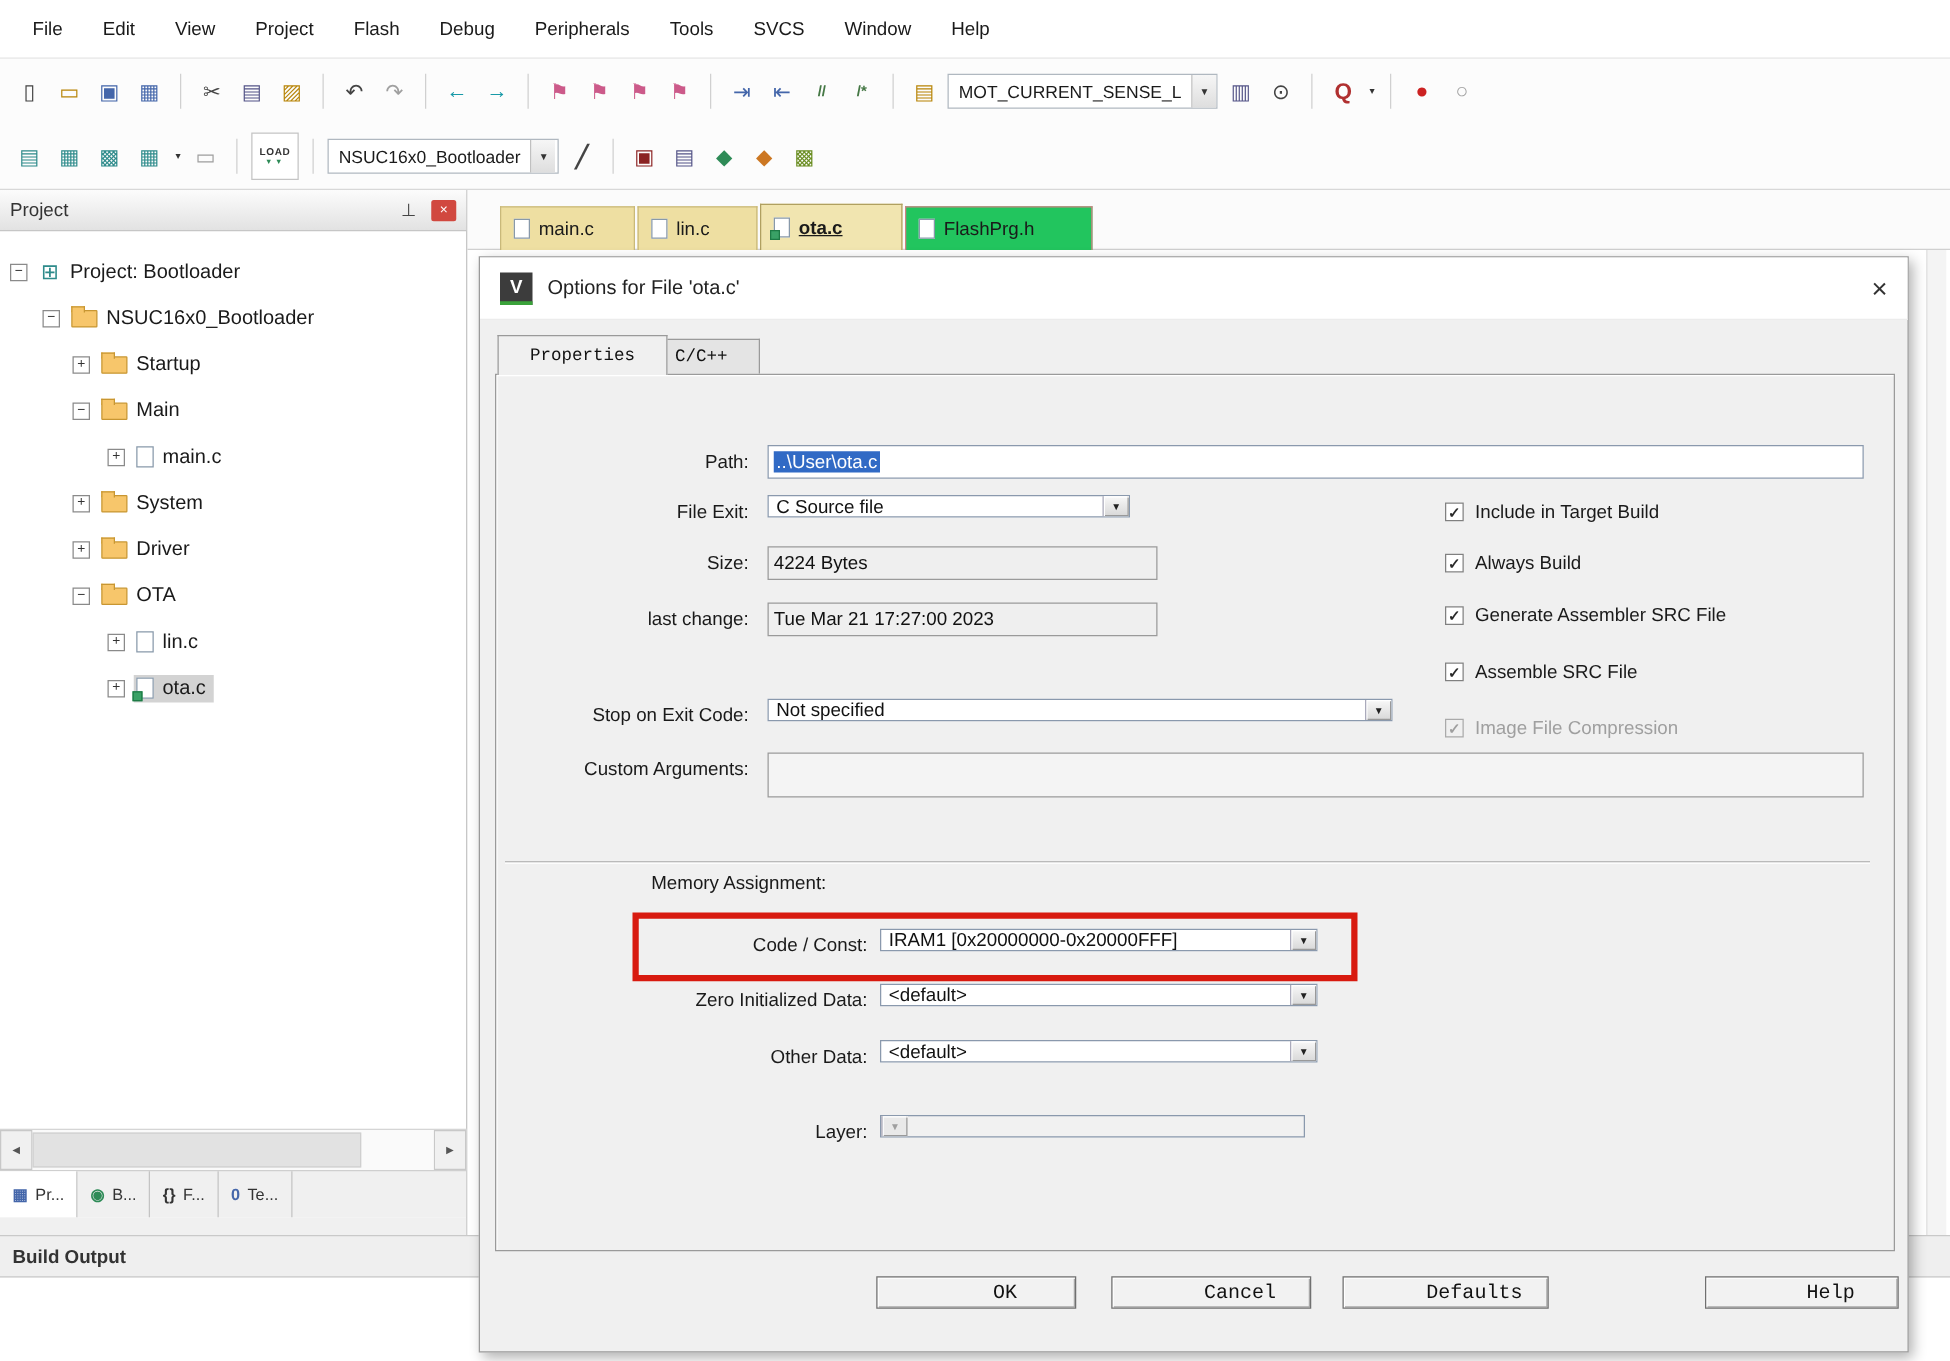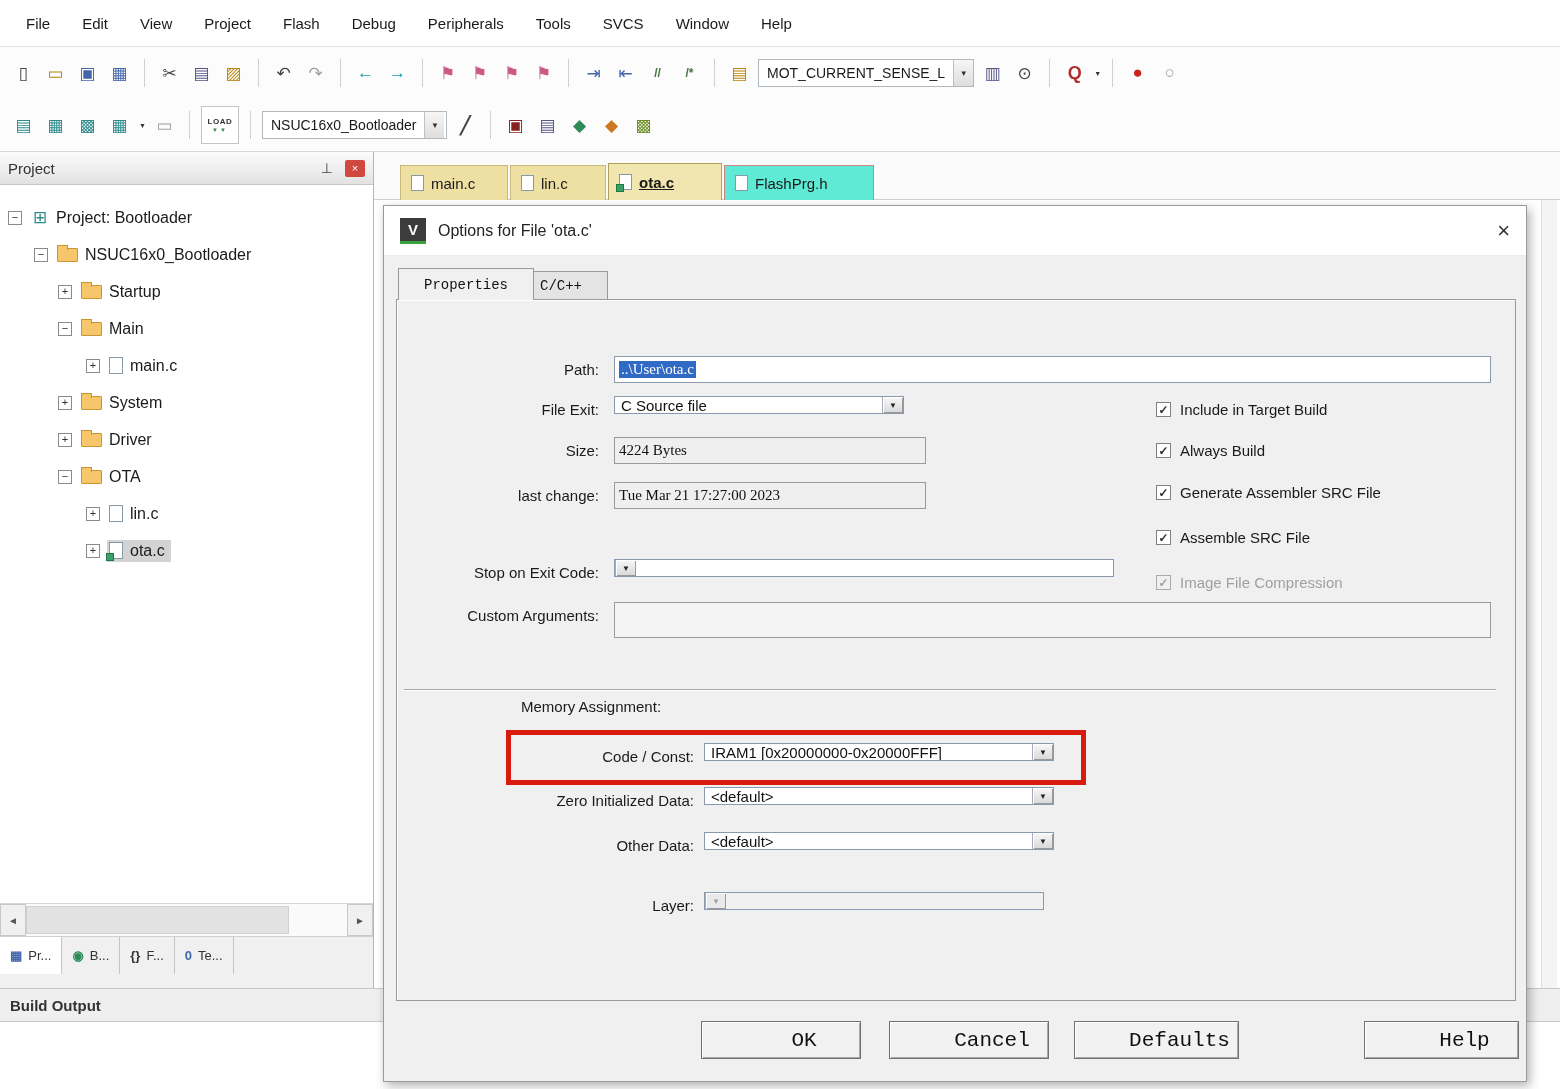--- a/index.html
+++ b/index.html
@@ -94,21 +94,21 @@
   .main-top { position:absolute; left:374px; top:152px; width:1186px; height:48px; background:#fbfbfb;
               border-bottom:1px solid #d0d0d0; }
   .editor-bg { position:absolute; left:374px; top:200px; width:1186px; height:788px; background:#fff; }
   .vscroll { position:absolute; left:1541px; top:200px; width:16px; height:788px; background:#f4f4f4; border-left:1px solid #e0e0e0; }
 
   .etab { position:absolute; top:165px; height:35px; display:flex; align-items:center; gap:7px;
           padding:0 10px; font-size:15px; border:1px solid #c9b97a; border-bottom:none; }
   .etab-yellow { background:#eedfa2; }
   .etab-active { top:163px; height:37px; background:#f1e5b0; z-index:2; border-color:#b0a060; }
   .etab-active .lbl { font-weight:bold; text-decoration:underline; }
-  .etab-red { background:#5eead4; border-color:#cf8383; }
+  .etab-red { background:#22c55e; border-color:#cf8383; }
   .page-ico { width:13px; height:16px; background:#fff; border:1px solid #8899aa; position:relative; flex:none; }
 
   
   .build-output { position:absolute; left:0; top:988px; width:1560px; height:34px; background:#efefef;
                   border-top:1px solid #c9c9c9; border-bottom:1px solid #c9c9c9;
                   display:flex; align-items:center; padding-left:10px; font-size:15px; font-weight:600; color:#333; }
 
   
   .dialog { position:absolute; left:383px; top:205px; width:1144px; height:877px; background:#f0f0f0;
             border:1px solid #9a9a9a; box-shadow:3px 4px 10px rgba(0,0,0,.3); z-index:10; }
@@ -125,21 +125,21 @@
   .dtab.active { left:14px; top:62px; height:32px; background:#f0f0f0; z-index:3; }
   .dtab.inactive { left:130px; top:65px; height:28px; background:#e4e4e4; }
   .dlg-page { position:absolute; left:12px; top:93px; width:1120px; height:702px; background:#f0f0f0;
               border:1px solid #9a9a9a; box-shadow:inset 1px 1px 0 #fff; }
 
   .flabel { position:absolute; font-size:15px; color:#1a1a1a; white-space:nowrap; }
   .lab-main { left:20px; width:195px; text-align:right; }
   .lab-mem  { left:60px; width:250px; text-align:right; }
 
   .edit { position:absolute; height:27px; background:#fff; border:1px solid #8a99ad;
-          display:flex; align-items:center; padding:0 4px; font-size:15px; color:#111;font-family:Liberation Serif, serif; }
+          display:flex; align-items:center; padding:0 4px; font-size:15px; color:#111; }
   .edit.readonly { background:#efefef; border-color:#9a9a9a; }
   .sel-text { background:#316ac5; color:#fff; padding:0 2px; white-space:nowrap; }
 
   .combo { position:absolute; height:18px; background:#fff; border:1px solid #8a99ad;
            display:flex; align-items:stretch; font-size:15px; color:#111; }
   .combo .cval { flex:1; display:flex; align-items:center; padding:0 6px; white-space:nowrap; overflow:hidden; }
   .combo .cbtn { width:21px; background:linear-gradient(#f8f8f8,#d8d8d8); border-left:1px solid #aab;
                  box-shadow:inset 1px 1px 0 #fff, inset -1px -1px 0 #999;
                  display:flex; align-items:center; justify-content:center; font-size:8px; color:#222; flex:none; }
   .combo.disabled { background:#f1f1f1; }
@@ -149,24 +149,24 @@
   .cb { position:absolute; display:flex; align-items:center; gap:9px; font-size:15px; color:#1a1a1a; }
   .cb .box { width:15px; height:15px; background:#fff; border:1px solid #808080;
              display:flex; align-items:center; justify-content:center; font-size:12px; font-weight:bold;
              color:#2a2a2a; flex:none; }
   .cb.disabled { color:#9f9f9f; }
   .cb.disabled .box { background:#f0f0f0; color:#9f9f9f; border-color:#aaa; }
 
   .hsep { position:absolute; left:20px; width:1092px; height:2px; border-top:1px solid #a8a8a8; border-bottom:1px solid #fff; }
   .mem-title { position:absolute; left:137px; font-size:15px; color:#1a1a1a; }
 
-  .dbtn { position:absolute; height:38px; background:#f2f2f2; border:1px solid #707070;
+  .dbtn { position:absolute; height:26px; background:#f2f2f2; border:1px solid #707070;
           box-shadow:inset 1px 1px 0 #fff, inset -1px -1px 0 #a8a8a8;
           display:flex; align-items:center; justify-content:center;
-          font-family:"Liberation Mono",monospace; font-size:21px; color:#111;padding-left:46px; }
+          font-family:"Liberation Mono",monospace; font-size:16px; color:#111;padding-left:46px; }
 
   .red-rect { position:absolute; left:122px; top:524px; width:580px; height:55px;
               border:5px solid #d81a0f; z-index:30; pointer-events:none; }
 </style>
 </head>
 <body>
 
 <div class="menu-bar">
   <span class="menu-item">File</span>
   <span class="menu-item">Edit</span>
@@ -435,20 +435,21 @@
     <span class="box">✓</span>
     <span>Assemble SRC File</span>
   </div>
   <div class="cb disabled" style="left:772px;top:368px">
     <span class="box">✓</span>
     <span>Image File Compression</span>
   </div>
 
   <span class="flabel lab-main" style="top:358px">Stop on Exit Code:</span>
   <div class="combo" style="left:230px;top:353px;width:500px">
+    <span class="cval">Not specified</span>
     <span class="cbtn">▼</span>
   </div>
 
   <span class="flabel lab-main" style="top:401px">Custom Arguments:</span>
   <div class="edit readonly" style="left:230px;top:396px;width:877px;height:36px;background:#f4f4f4">
     <span></span>
   </div>
 
   <div class="hsep" style="top:483px"></div>
   <span class="mem-title" style="top:492px">Memory Assignment:</span>

